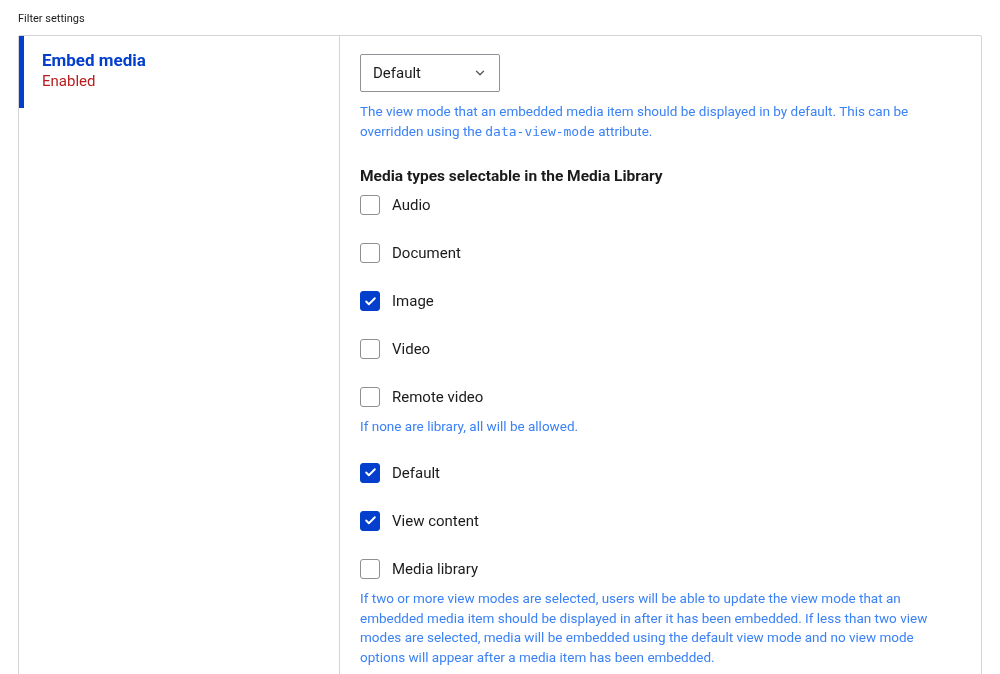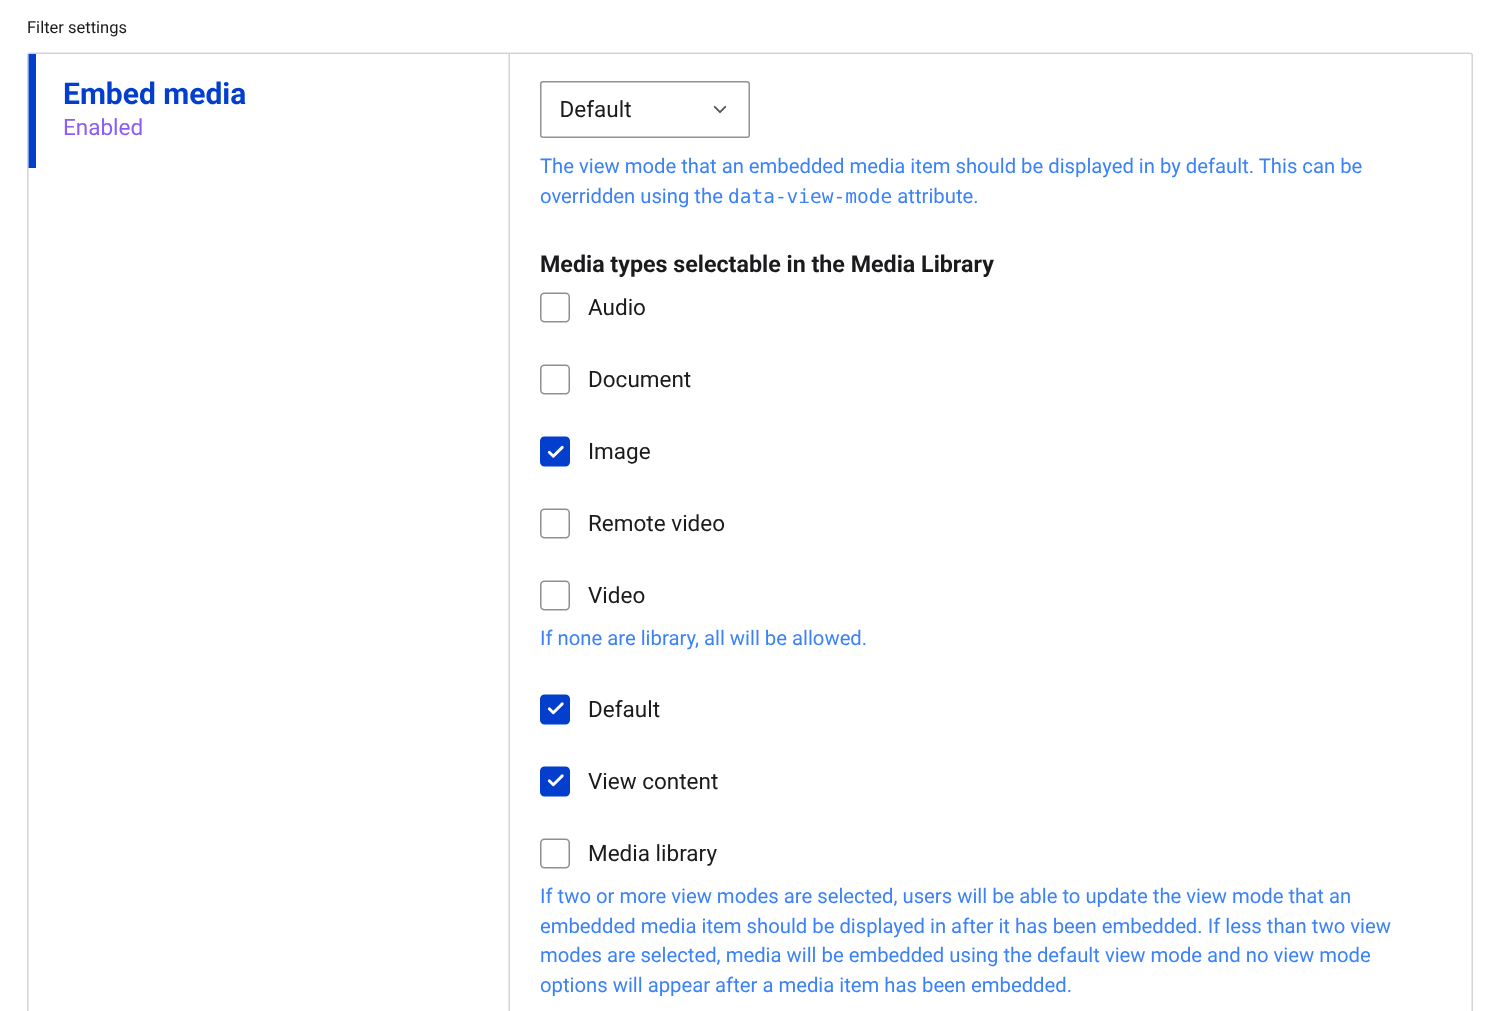--- a/index.html
+++ b/index.html
@@ -25,25 +25,25 @@
       flex: 0 0 320px;
     }
     .tab {
       padding: 14px 18px 18px 18px;
       border-left: 5px solid #033ecc;
       background: #fff;
     }
     .tab-title {
       color: #033ecc;
       font-weight: 700;
-      font-size: 20px;
+      font-size: 17px;
       margin-bottom: 2px;
     }
     .tab-status {
-      color: #8b5cf6;
+      color: #b91c1c;
       font-size: 15px;
     }
     .panel {
       flex: 1;
       padding: 18px 20px 30px 20px;
       border-left: 1px solid #d4d4d8;
     }
     .section-title {
       font-weight: 700;
       font-size: 15.5px;
@@ -150,25 +150,25 @@
         <label class="checkbox-row">
           <span class="cb checked">
               <svg width="13" height="13" viewBox="0 0 24 24" fill="none" stroke="#fff" stroke-width="3.5" stroke-linecap="round" stroke-linejoin="round">
                 <polyline points="20 6 9 17 4 12"></polyline>
               </svg>
             </span>
           <span class="cb-label">Image</span>
         </label>
         <label class="checkbox-row">
           <span class="cb"></span>
-          <span class="cb-label">Remote video</span>
+          <span class="cb-label">Video</span>
         </label>
         <label class="checkbox-row">
           <span class="cb"></span>
-          <span class="cb-label">Video</span>
+          <span class="cb-label">Remote video</span>
         </label>
       </div>
       <div class="help">If none are library, all will be allowed.</div>
     </div>
 
     <div class="group">
       <div class="options">
         <label class="checkbox-row">
           <span class="cb checked">
               <svg width="13" height="13" viewBox="0 0 24 24" fill="none" stroke="#fff" stroke-width="3.5" stroke-linecap="round" stroke-linejoin="round">

